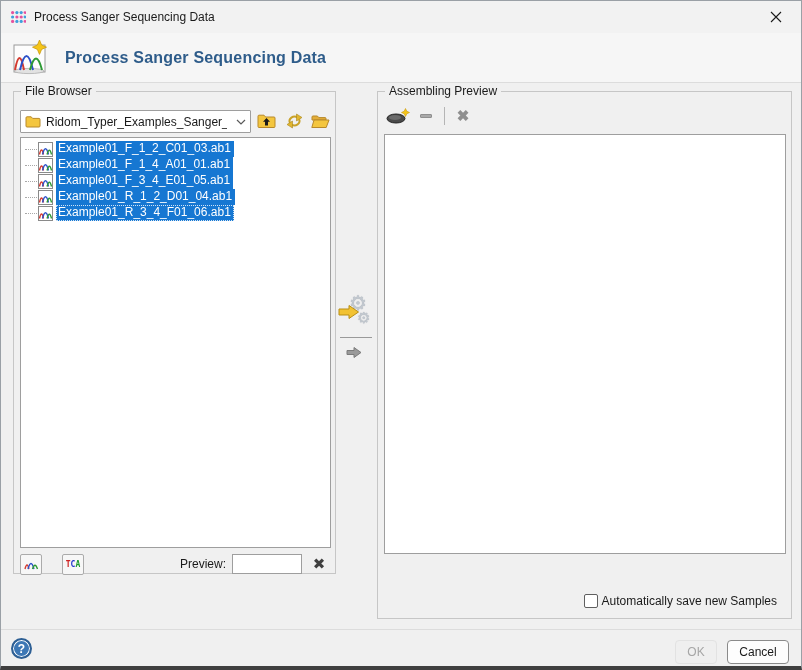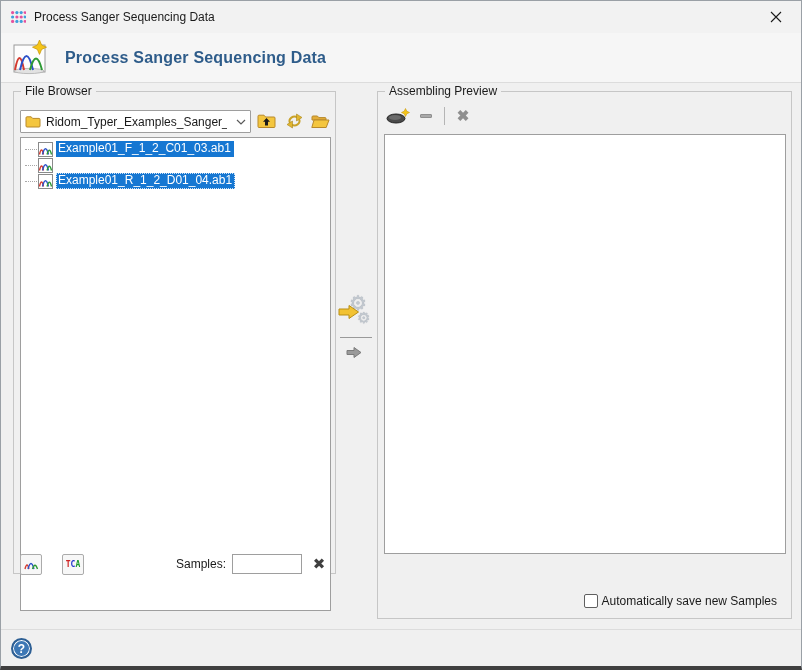--- a/index.html
+++ b/index.html
@@ -72,21 +72,21 @@
     position: absolute; top: 17px; width: 24px; height: 24px;
     display: flex; align-items: center; justify-content: center;
     cursor: default;
   }
   .fb-up      { left: 240px; }
   .fb-refresh { left: 268px; }
   .fb-open    { left: 294px; }
 
   
   .file-list {
-    position: absolute; left: 6px; top: 45px; width: 311px; height: 474px;
+    position: absolute; left: 6px; top: 45px; width: 311px; height: 411px;
     background: #ffffff; border: 1px solid #9e9e9e;
     padding-top: 3px; overflow: hidden;
   }
   .file-row { display: flex; align-items: center; height: 16px; padding-left: 4px; }
   .tree-stub { width: 12px; height: 0; border-top: 1px dotted #a8a8a8; margin-right: 1px; flex: none; }
   .file-icon { width: 15px; height: 15px; margin-right: 3px; flex: none; display: flex; }
   .file-label {
     background: var(--selection-blue, #1677d2);
     color: #ffffff; font-size: 12px; line-height: 15px;
     padding: 0 3px 1px 2px; white-space: nowrap;
@@ -289,53 +289,78 @@
   <div class="file-row">
     <span class="tree-stub"></span>
     <span class="file-icon">
       <svg width="15" height="15" viewBox="0 0 15 15">
         <rect x="0.5" y="0.5" width="14" height="14" fill="#ffffff" stroke="#8a8a8a"></rect>
         <path d="M1.5 12.5 Q3.5 3.5 5.5 12.5" class="tr-red"></path>
         <path d="M4.5 12.5 Q7.5 1 10.5 12.5" class="tr-blue"></path>
         <path d="M9 12.5 Q11.5 4 13.5 12.5" class="tr-green"></path>
       </svg>
     </span>
-  </div>
-
+    <span class="file-label">Example01_F_1_4_A01_01.ab1</span>
+  </div>
 
   <div class="file-row">
     <span class="tree-stub"></span>
     <span class="file-icon">
       <svg width="15" height="15" viewBox="0 0 15 15">
         <rect x="0.5" y="0.5" width="14" height="14" fill="#ffffff" stroke="#8a8a8a"></rect>
         <path d="M1.5 12.5 Q3.5 3.5 5.5 12.5" class="tr-red"></path>
         <path d="M4.5 12.5 Q7.5 1 10.5 12.5" class="tr-blue"></path>
         <path d="M9 12.5 Q11.5 4 13.5 12.5" class="tr-green"></path>
       </svg>
     </span>
+    <span class="file-label">Example01_F_3_4_E01_05.ab1</span>
+  </div>
+
+  <div class="file-row">
+    <span class="tree-stub"></span>
+    <span class="file-icon">
+      <svg width="15" height="15" viewBox="0 0 15 15">
+        <rect x="0.5" y="0.5" width="14" height="14" fill="#ffffff" stroke="#8a8a8a"></rect>
+        <path d="M1.5 12.5 Q3.5 3.5 5.5 12.5" class="tr-red"></path>
+        <path d="M4.5 12.5 Q7.5 1 10.5 12.5" class="tr-blue"></path>
+        <path d="M9 12.5 Q11.5 4 13.5 12.5" class="tr-green"></path>
+      </svg>
+    </span>
     <span class="file-label">Example01_R_1_2_D01_04.ab1</span>
   </div>
 
 
+  <div class="file-row">
+    <span class="tree-stub"></span>
+    <span class="file-icon">
+      <svg width="15" height="15" viewBox="0 0 15 15">
+        <rect x="0.5" y="0.5" width="14" height="14" fill="#ffffff" stroke="#8a8a8a"></rect>
+        <path d="M1.5 12.5 Q3.5 3.5 5.5 12.5" class="tr-red"></path>
+        <path d="M4.5 12.5 Q7.5 1 10.5 12.5" class="tr-blue"></path>
+        <path d="M9 12.5 Q11.5 4 13.5 12.5" class="tr-green"></path>
+      </svg>
+    </span>
+    <span class="file-label">Example01_R_3_4_F01_06.ab1</span>
+  </div>
 </div>
 
     <div class="fb-bottom">
       <span class="view-toggle">
         <span>
           <svg width="15" height="14" viewBox="0 0 15 14">
             <path d="M1 12 Q3 4 5 12" class="tr-red"></path>
             <path d="M4 12 Q7 1 10 12" class="tr-blue"></path>
             <path d="M8.5 12 Q11 4.5 13.5 12" class="tr-green"></path>
           </svg>
         </span>
       </span>
       <span class="view-toggle">
         <span class="seq-letters"><span class="seq-t">T</span><span class="seq-c">C</span><span class="seq-a">A</span></span>
       </span>
-      <span class="filter-label">Samples:</span>
+      <span class="filter-label">Preview:</span>
       <input class="filter-input" type="text" value="" style="">
       <span class="filter-clear">✖</span>
     </div>
   </div>
 
   <div class="mid-col">
     <div class="btn-process">
       <span class="gear-glyph gear-1">⚙</span>
       <span class="gear-glyph gear-2">⚙</span>
       <span class="arrow-overlay">
@@ -377,14 +402,18 @@
 
   <div class="options-row">
     <span class="checkbox"></span>
     <span class="checkbox-label">Automatically save new Samples</span>
   </div>
 
   <div class="footer-sep"></div>
   <div class="help-btn">
     <span>?</span>
   </div>
+  <div class="footer-buttons">
+    <button class="btn btn-ok" disabled="">OK</button>
+    <button class="btn btn-cancel">Cancel</button>
+  </div>
 
 </div>
 
 </body></html>

